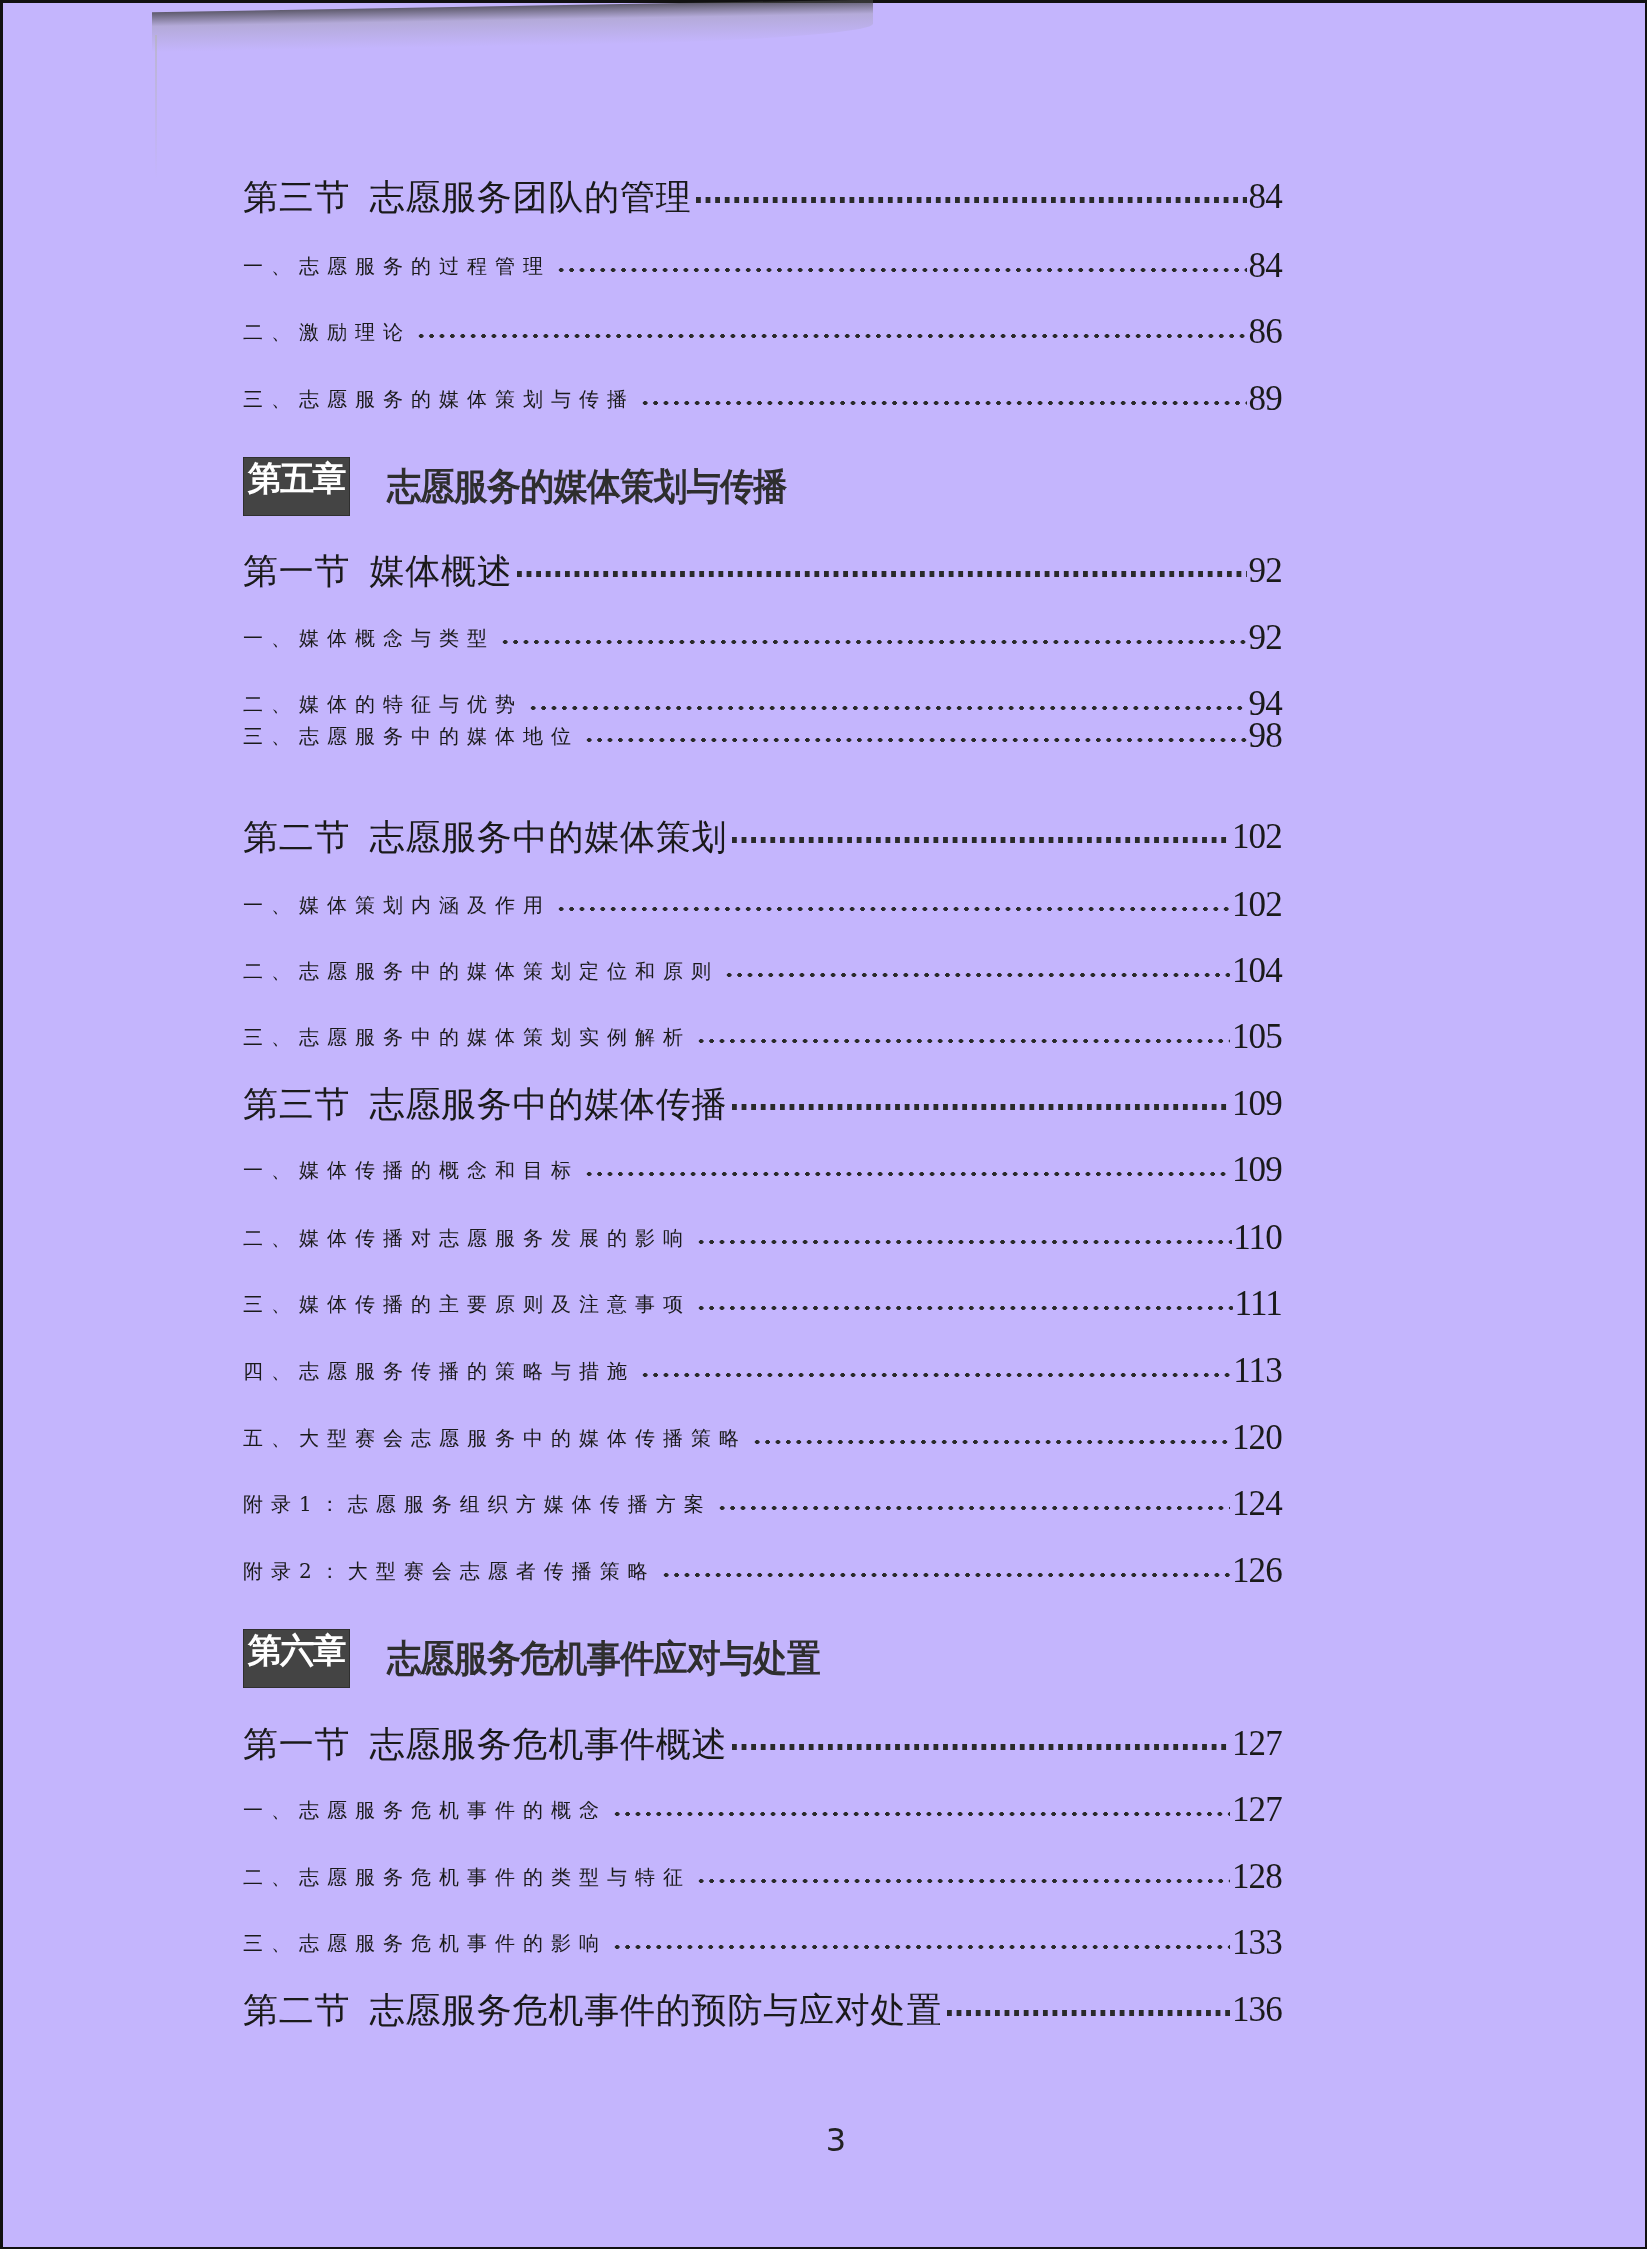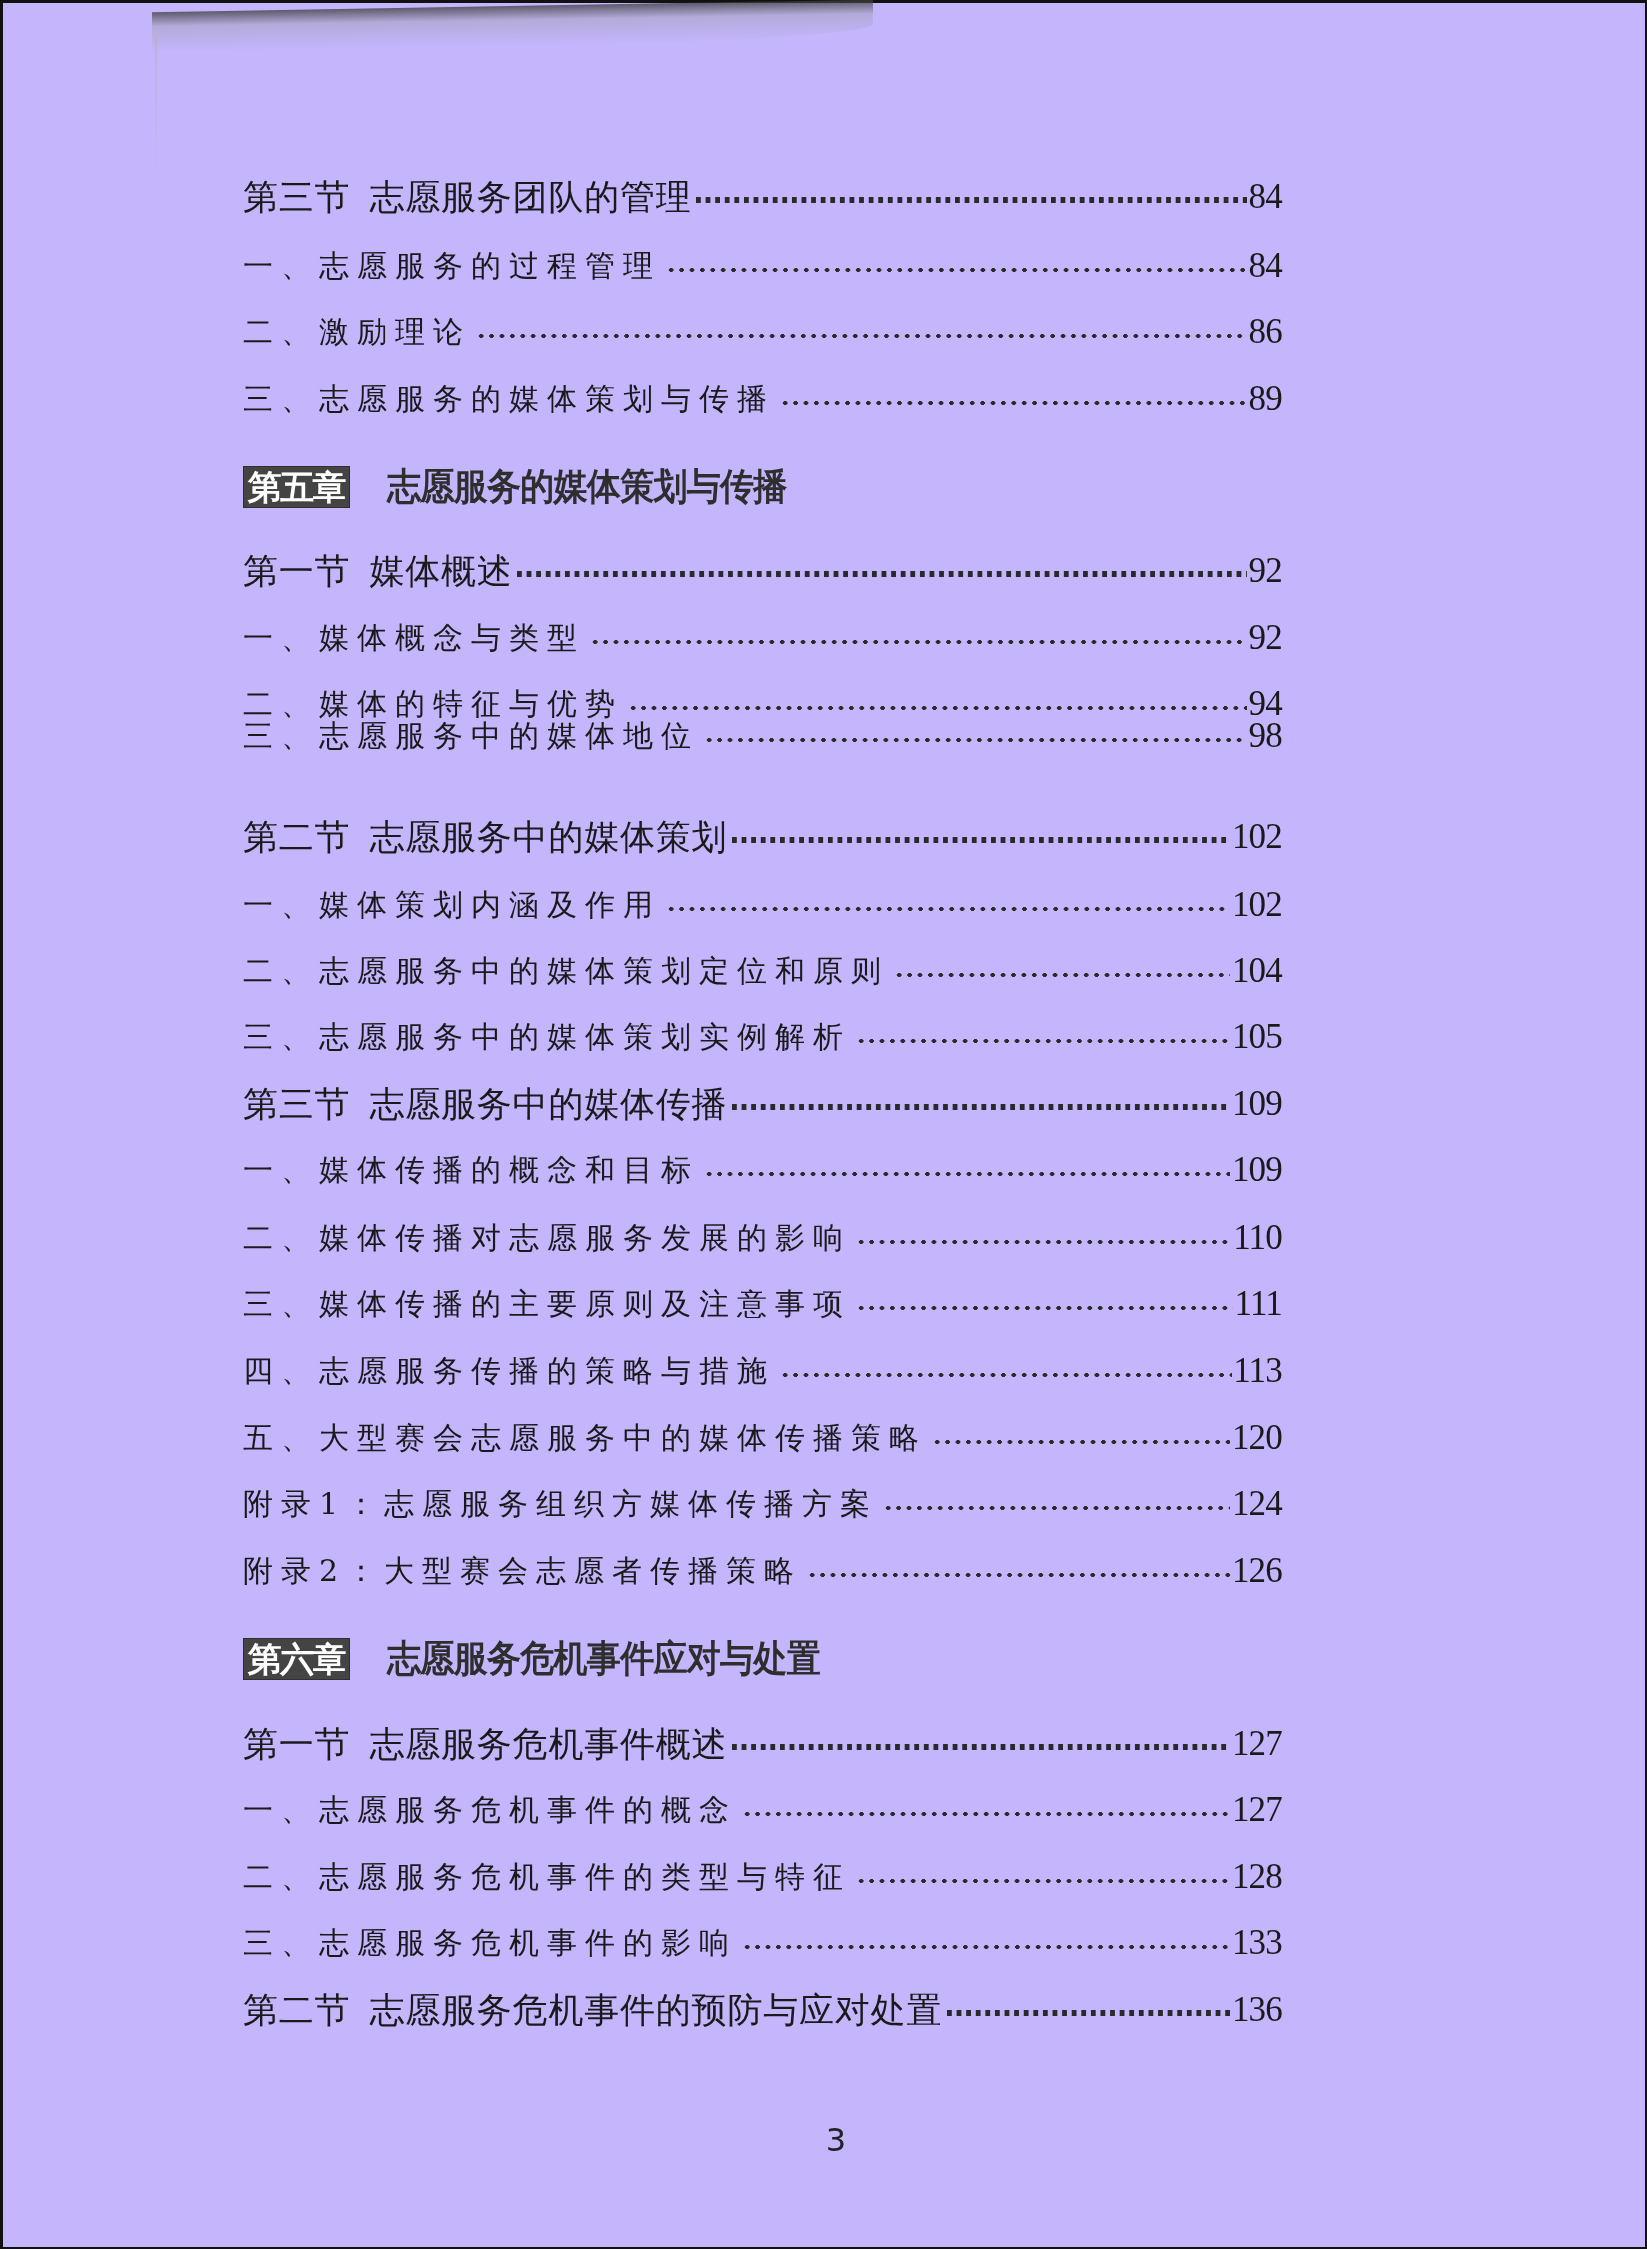--- a/index.html
+++ b/index.html
@@ -77,21 +77,21 @@
     background-size: 9.6px 6.4px;
     background-repeat: repeat-x;
     background-position: left center;
     height: 6.4px;
     margin-top: 6.4px;
   }
 
   
   .row-item .toc-label {
     font-family: "DejaVu Serif", "Liberation Serif", serif;
-    font-size: 30px;
+    font-size: 20px;
     letter-spacing: 8px;
   }
   .row-item .toc-leader {
     background-image: radial-gradient(circle, #2a2a2a 0 2.1px, transparent 2.4px);
     background-size: 10.4px 8px;
     background-repeat: repeat-x;
     background-position: left center;
     margin-top: 8px;
   }
 
@@ -103,21 +103,21 @@
     display: flex;
     align-items: center;
     white-space: nowrap;
   }
   .chapter-badge {
     background: #444444;
     color: #ffffff;
     font-family: "DejaVu Sans", "Liberation Sans", sans-serif;
     font-weight: bold;
     font-size: 34px;
-    height: 42px;
+    height: 59px;
     line-height: 42px;
     padding: 0 4.8px;
     letter-spacing: -1.6px;
     box-shadow: inset 0 0 0 0.8px #2a2a2a;
   }
   .chapter-title {
     margin-left: 37px;
     font-family: "DejaVu Sans", "Liberation Sans", sans-serif;
     font-weight: bold;
     font-size: 37px;

